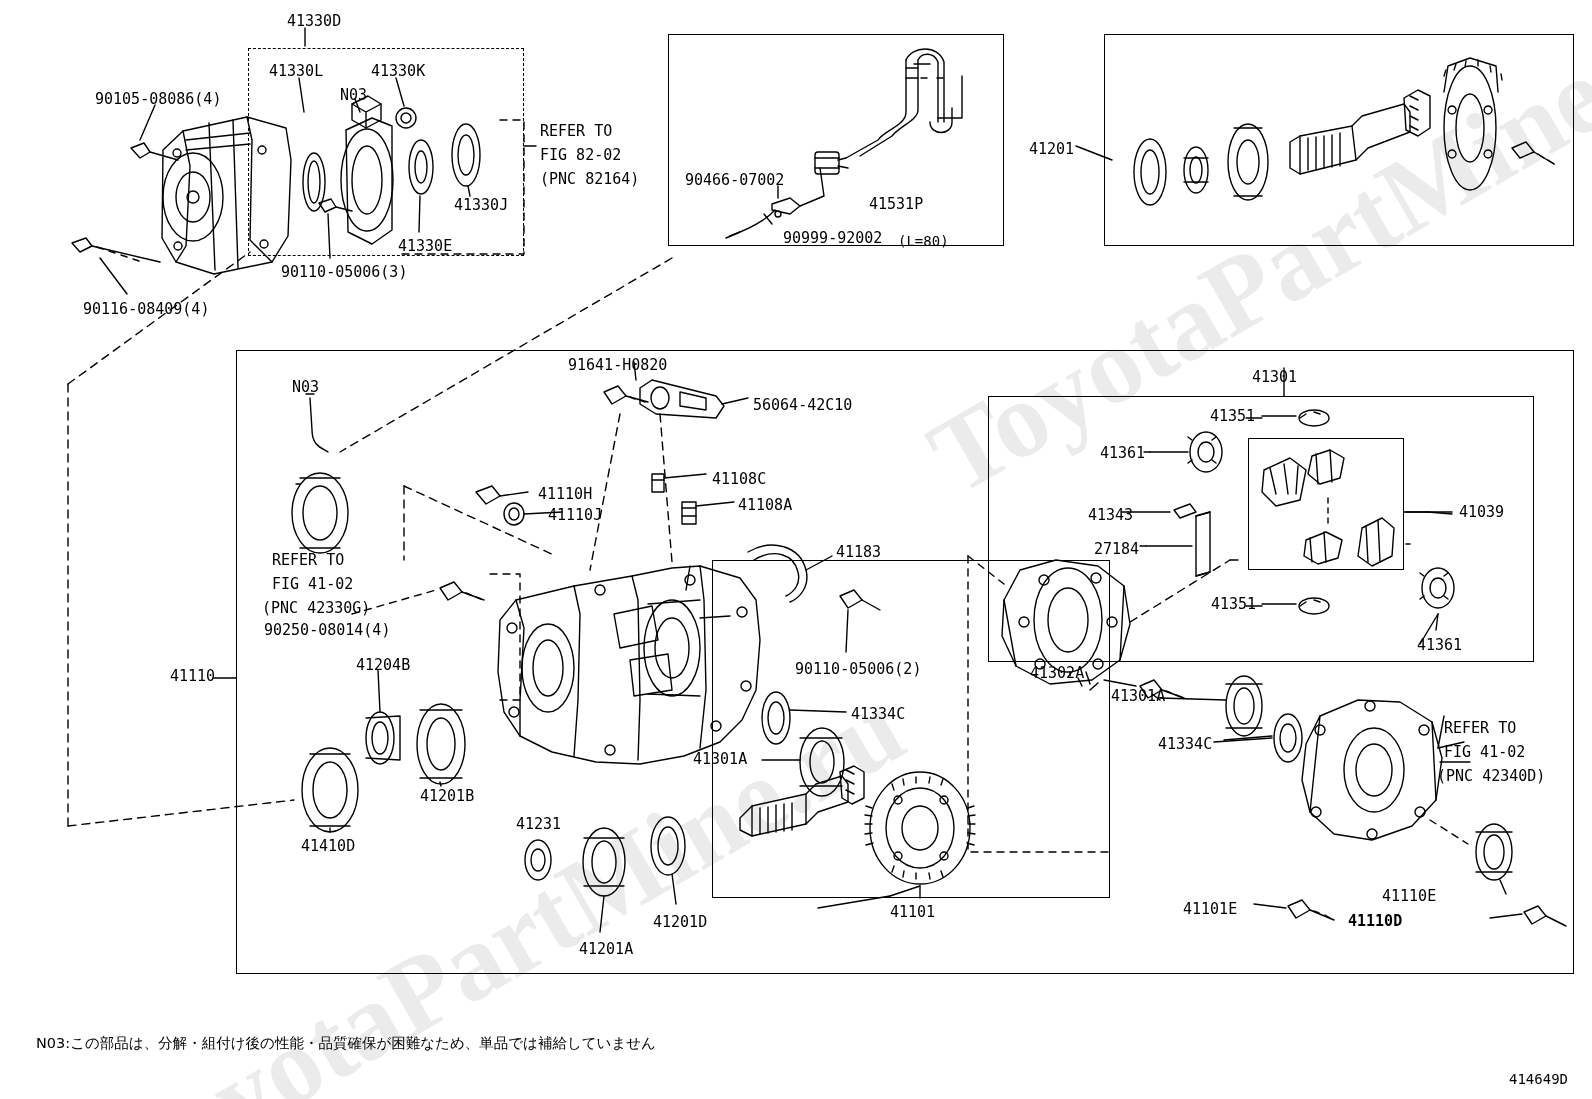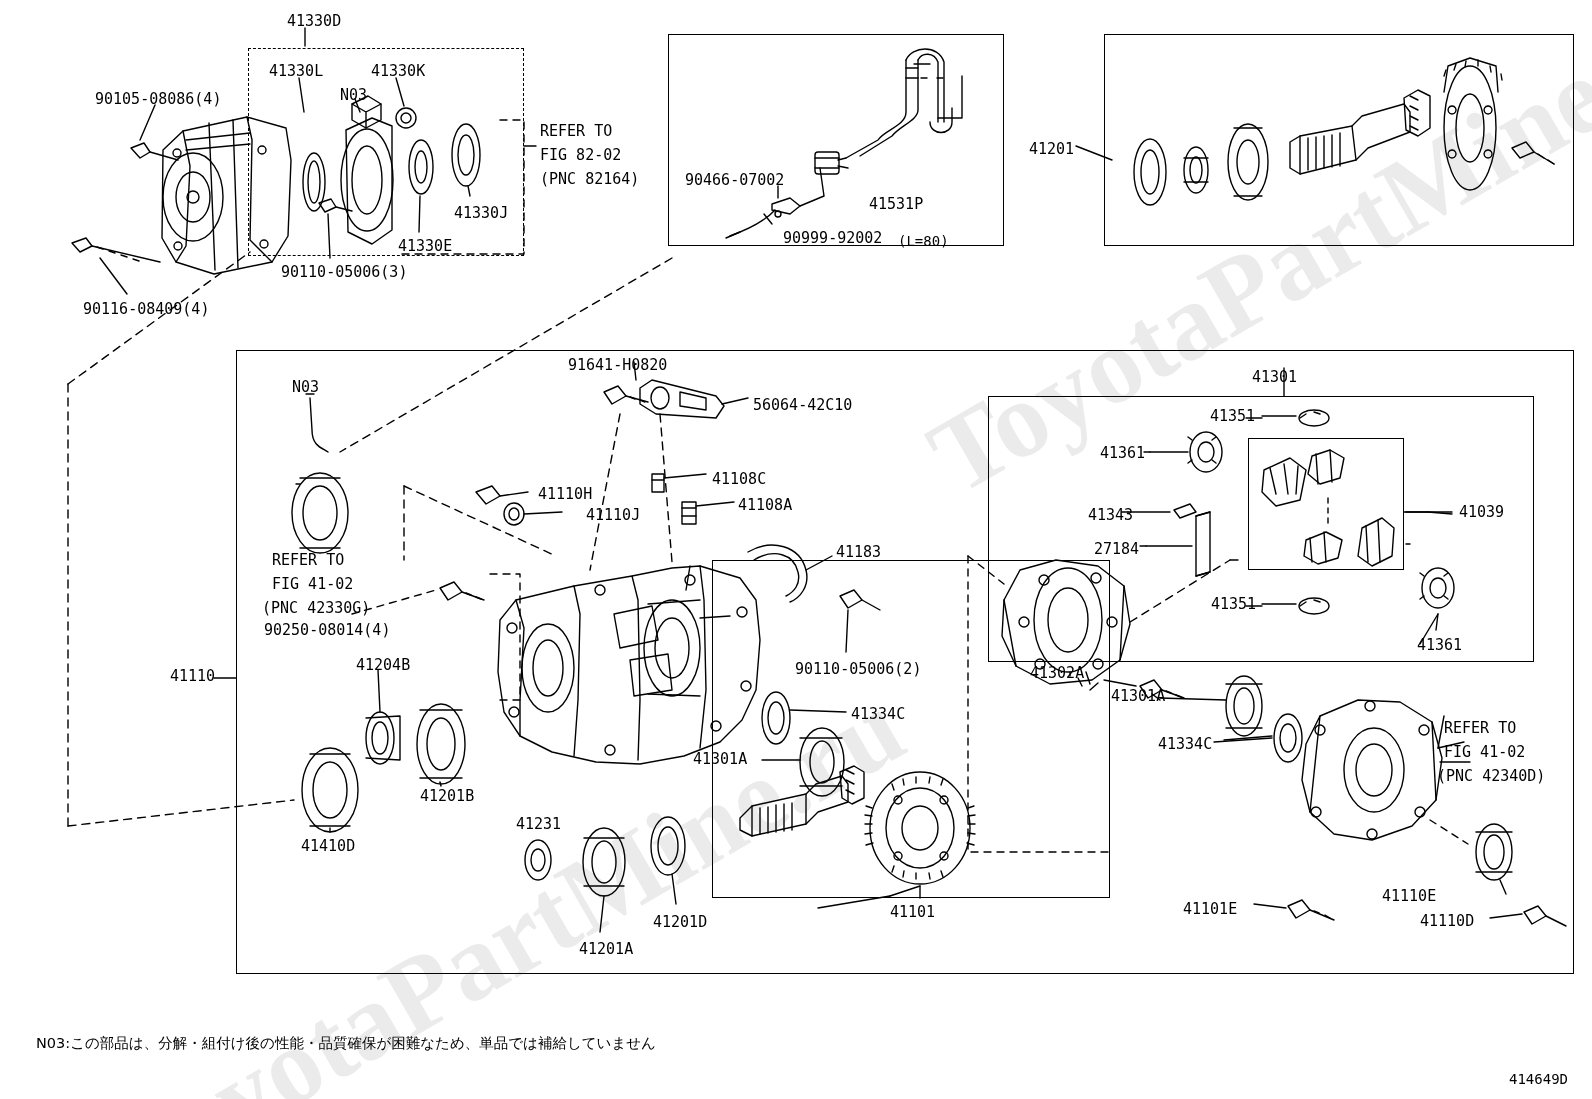--- a/index.html
+++ b/index.html
@@ -373,21 +373,21 @@
       <path d="M818 908 L890 896" stroke-dasharray="0"></path>
       <path d="M890 896 L920 886"></path>
     </g>
   </svg>
 
   <div class="lbl" style="left:287px;top:12px;">41330D</div>
   <div class="lbl" style="left:269px;top:62px;">41330L</div>
   <div class="lbl" style="left:371px;top:62px;">41330K</div>
   <div class="lbl" style="left:340px;top:86px;">N03</div>
   <div class="lbl" style="left:95px;top:90px;">90105-08086(4)</div>
-  <div class="lbl" style="left:454px;top:204px;">41330J</div>
+  <div class="lbl" style="left:454px;top:196px;">41330J</div>
   <div class="lbl" style="left:398px;top:237px;">41330E</div>
   <div class="lbl" style="left:281px;top:263px;">90110-05006(3)</div>
   <div class="lbl" style="left:83px;top:300px;">90116-08409(4)</div>
 
   <div class="lbl" style="left:540px;top:122px;">REFER TO</div>
   <div class="lbl" style="left:540px;top:146px;">FIG 82-02</div>
   <div class="lbl" style="left:540px;top:170px;">(PNC 82164)</div>
 
   <div class="lbl" style="left:685px;top:171px;">90466-07002</div>
   <div class="lbl" style="left:869px;top:195px;">41531P</div>
@@ -397,21 +397,21 @@
 
   <div class="lbl" style="left:292px;top:378px;">N03</div>
   <div class="lbl" style="left:568px;top:356px;">91641-H0820</div>
   <div class="lbl" style="left:753px;top:396px;">56064-42C10</div>
   <div class="lbl" style="left:1252px;top:368px;">41301</div>
   <div class="lbl" style="left:1210px;top:407px;">41351</div>
   <div class="lbl" style="left:1100px;top:444px;">41361</div>
   <div class="lbl" style="left:712px;top:470px;">41108C</div>
   <div class="lbl" style="left:538px;top:485px;">41110H</div>
   <div class="lbl" style="left:738px;top:496px;">41108A</div>
-  <div class="lbl" style="left:586px;top:506px;text-align:right;">41110J</div>
+  <div class="lbl" style="left:548px;top:506px;text-align:right;">41110J</div>
   <div class="lbl" style="left:1076px;top:506px;margin-left:12px;">41343</div>
   <div class="lbl" style="left:1459px;top:503px;">41039</div>
   <div class="lbl" style="left:836px;top:543px;">41183</div>
   <div class="lbl" style="left:1094px;top:540px;">27184</div>
 
   <div class="lbl" style="left:272px;top:551px;">REFER TO</div>
   <div class="lbl" style="left:272px;top:575px;">FIG 41-02</div>
   <div class="lbl" style="left:262px;top:599px;">(PNC 42330G)</div>
 
   <div class="lbl" style="left:1211px;top:595px;">41351</div>
@@ -431,21 +431,21 @@
   <div class="lbl" style="left:1437px;top:767px;">(PNC 42340D)</div>
 
   <div class="lbl" style="left:420px;top:787px;">41201B</div>
   <div class="lbl" style="left:516px;top:815px;">41231</div>
   <div class="lbl" style="left:301px;top:837px;">41410D</div>
   <div class="lbl" style="left:653px;top:913px;">41201D</div>
   <div class="lbl" style="left:890px;top:903px;">41101</div>
   <div class="lbl" style="left:579px;top:940px;">41201A</div>
   <div class="lbl" style="left:1183px;top:900px;">41101E</div>
   <div class="lbl" style="left:1382px;top:887px;">41110E</div>
-  <div class="lbl" style="left:1420px;top:912px;">41110D</div>
+  <div class="lbl" style="left:1348px;top:912px;font-weight:bold;">41110D</div>
 
   <div class="foot" style="top:1014px;font-family:'DejaVu Sans',sans-serif;margin-top:20px;">N03:この部品は、分解・組付け後の性能・品質確保が困難なため、単品では補給していません</div>
   <div class="code">414649D</div>
 
   <div class="wm">
     <span style="left:880px;top:180px;">ToyotaPartMine.ru</span>
     <span style="left:60px;top:880px;">ToyotaPartMine.ru</span>
   </div>
 
 </div>

